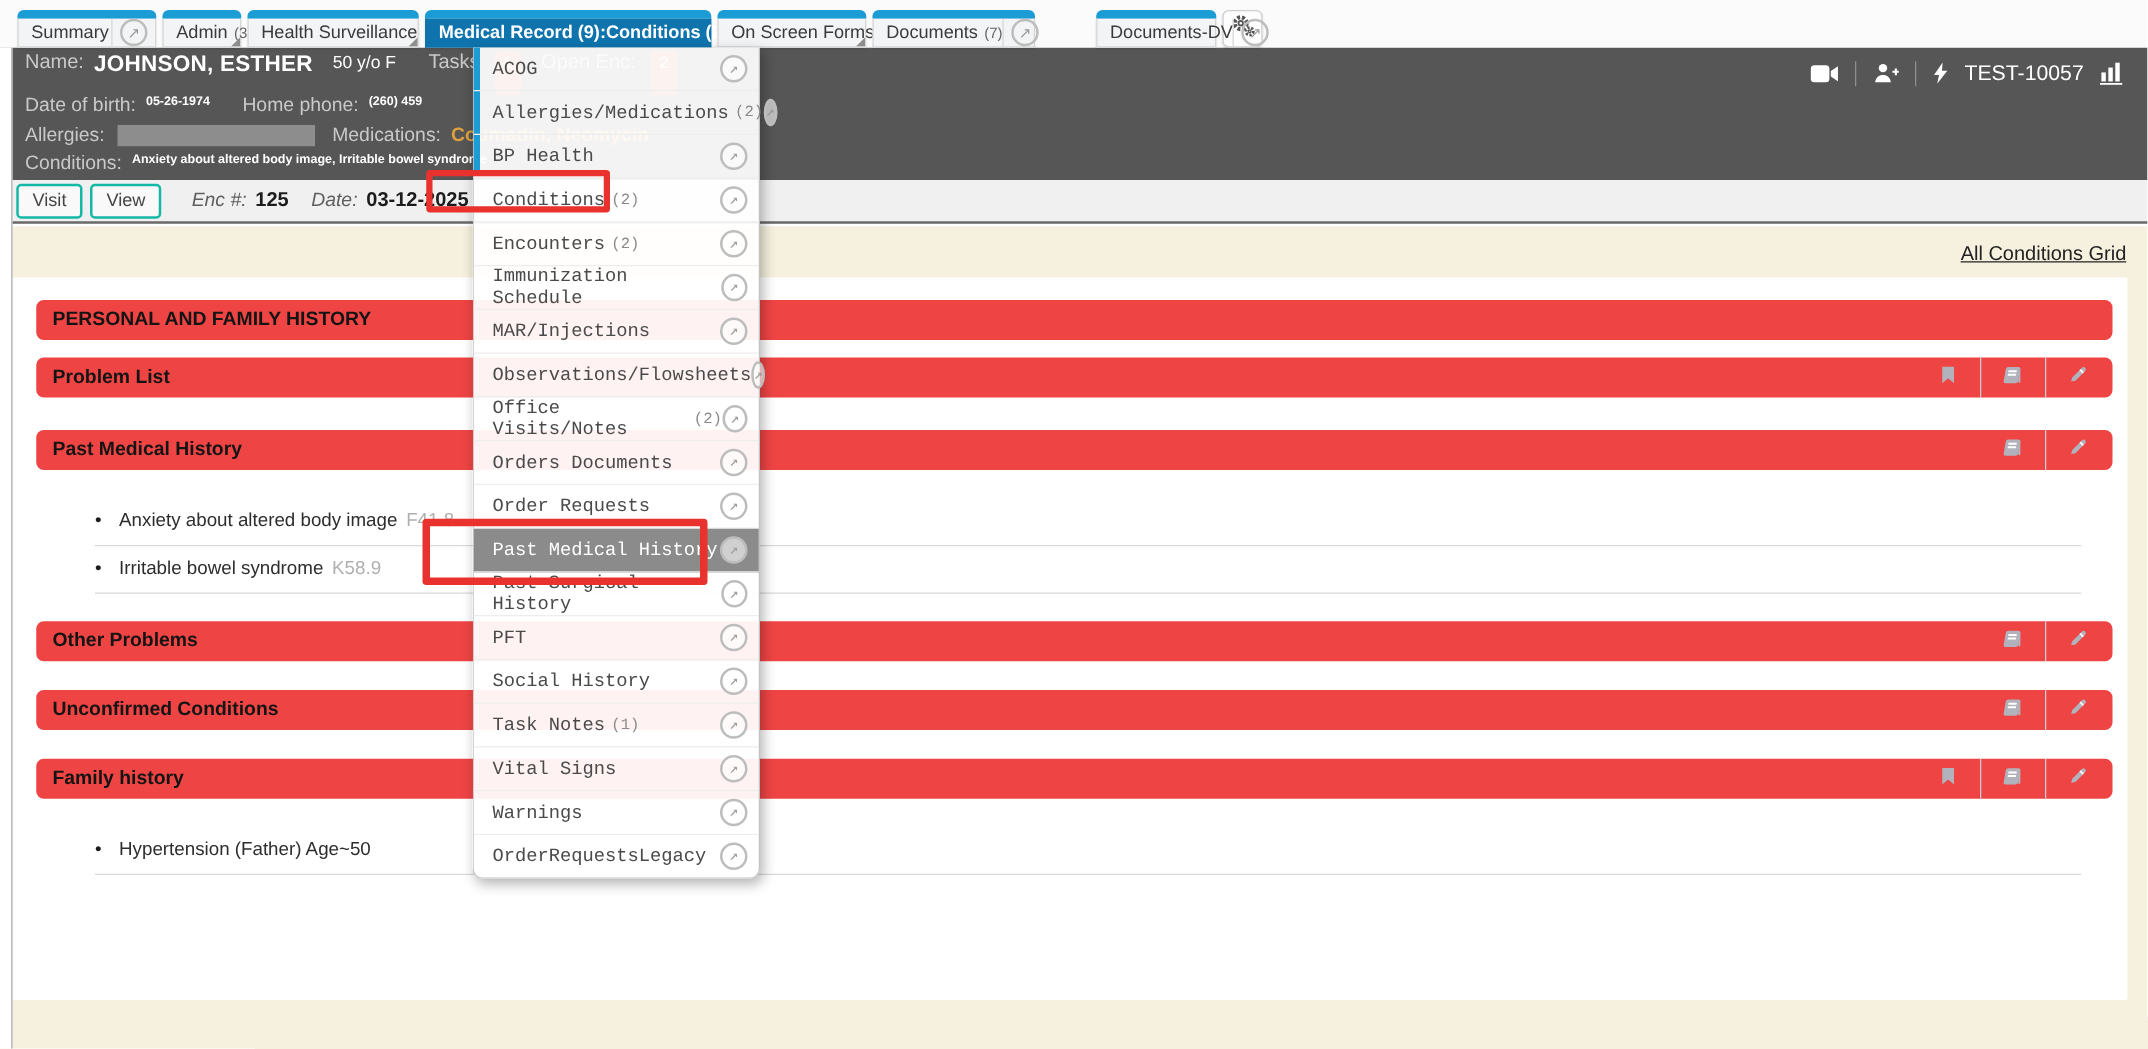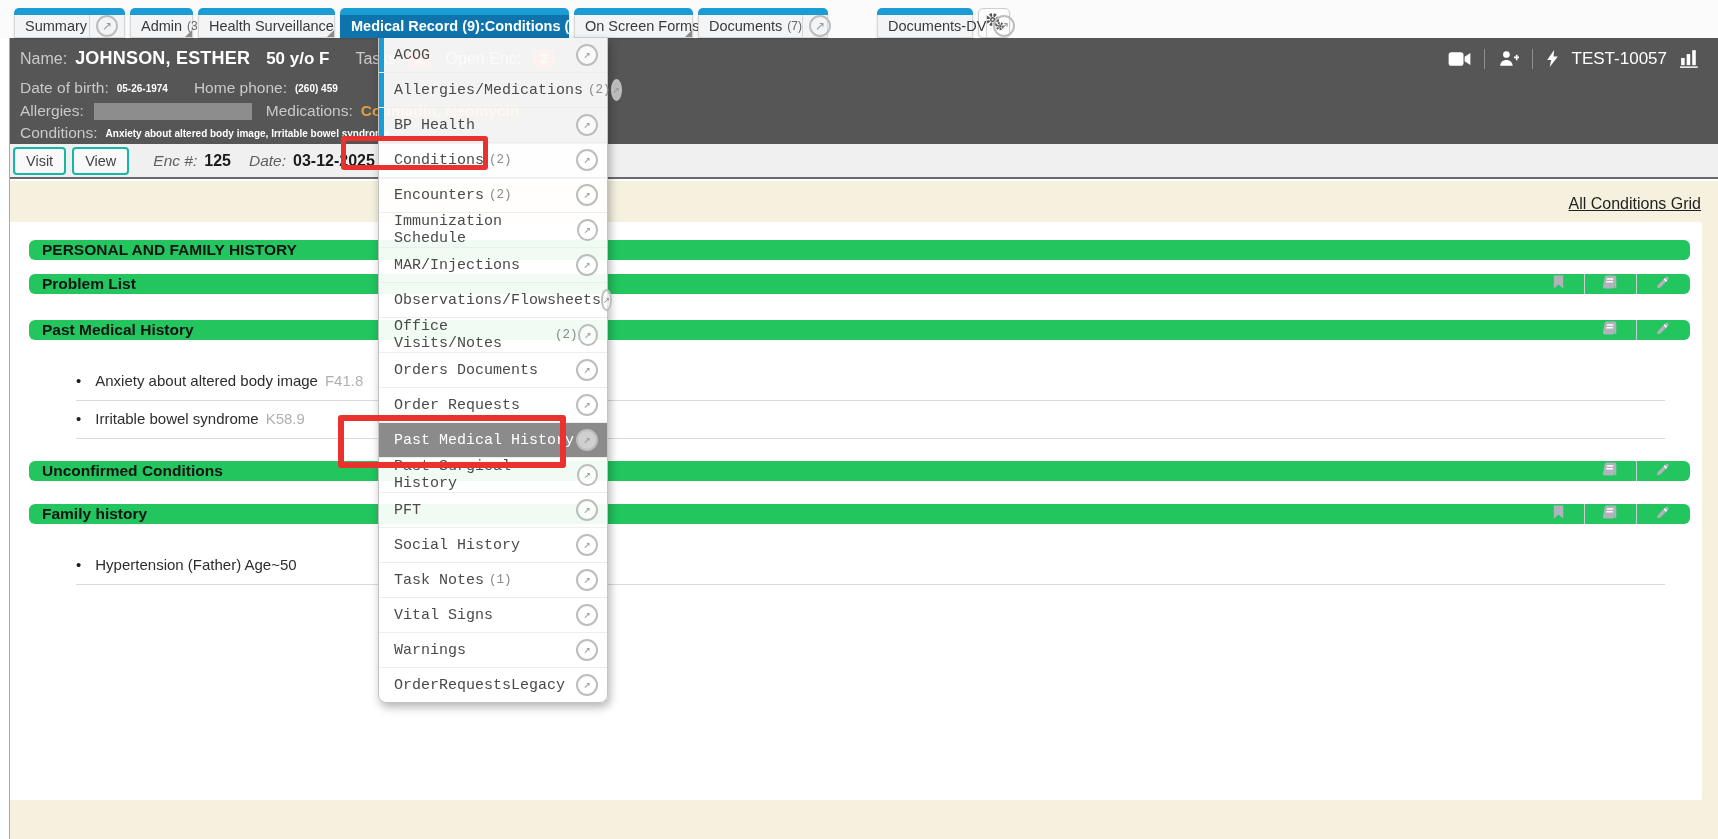--- a/index.html
+++ b/index.html
@@ -30,28 +30,28 @@
     color:#9a9a9a; font-size:12px; line-height:18px; text-align:center; display:inline-block; }
   .tab .corner { position:absolute; right:1px; bottom:1px; width:0; height:0;
     border-left:7px solid transparent; border-bottom:7px solid #8d8d8d; }
   .gear-btn { margin-left:5px; width:32px; height:30px; border:1px solid #cfcfcf;
     border-radius:5px; background:#fdfdfd; display:flex; align-items:center;
     justify-content:center; cursor:pointer; box-shadow:0 1px 2px rgba(0,0,0,.1); }
 
   
   .banner { position:absolute; left:0; top:38px; width:1718px; height:106px;
     background:#565656; color:#fff; padding:3px 0 0 20px; z-index:1; }
-  .banner .row { display:flex; align-items:center; white-space:nowrap; }
+  .banner .row { display:flex; white-space:nowrap; }
   .r1 { height:35px; }
   .r2 { height:24px; } .r3 { height:22px; } .r4 { height:22px; }
   .blabel { color:#c9c9c9; font-size:15.5px; }
   .r1 .blabel { font-size:16px; }
   .bval { color:#fff; font-weight:bold; font-size:10px; margin-left:8px; }
   .pt-name { font-size:18px; font-weight:bold; margin-left:8px; letter-spacing:.2px; }
-  .pt-age { font-size:17px; font-weight:bold; margin-left:16px; }
+  .pt-age { font-size:14px; font-weight:normal; margin-left:16px; }
   .tasks-lab { margin-left:26px; }
   .badge { background:#cf5a33; color:#fff; font-size:13px; border-radius:3px;
     padding:1px 7px; margin-left:12px; }
   .openenc-lab { margin-left:16px; }
   .redact { width:158px; height:17px; background:#8d8d8d; margin-left:10px; }
   .meds-lab { margin-left:14px; }
   .meds-val { color:#dfa13f; font-weight:bold; font-size:15.5px; margin-left:8px; }
   .banner-right { margin-left:auto; display:flex; align-items:center; gap:13px;
     padding-right:18px; }
   .vsep { width:1px; height:20px; background:#8f8f8f; }
@@ -69,21 +69,21 @@
   .tval { color:#1c1c1c; font-weight:bold; font-size:16px; margin-left:7px; }
 
   
   .content { position:absolute; left:0; top:181px; width:1718px; height:658px;
     background:#f6f1de; z-index:1; }
   .grid-link { position:absolute; top:14px; right:17px; font-size:16px; color:#222;
     text-decoration:underline; cursor:pointer; }
   .panel { position:absolute; left:9px; top:41px; width:1693px; height:578px;
     background:#fff; border-radius:2px; padding:18px 12px 0 20px; overflow:hidden; }
 
-  .band { height:20px; background:#22c55e; border-radius:6px; display:flex;
+  .band { height:32px; background:#ef4444; border-radius:6px; display:flex;
     align-items:center; padding:0 2px 0 13px; }
   .band .btitle { font-size:15.5px; font-weight:bold; color:#141414; }
   .icon-cluster { margin-left:auto; display:flex; align-items:center; align-self:stretch; }
   .icon-cell { width:52px; align-self:stretch; display:flex; align-items:center;
     justify-content:center; cursor:pointer; }
   .icon-cell + .icon-cell { border-left:1px solid #cdcdd6; }
 
   .mb14 { margin-bottom:14px; } .mb26 { margin-bottom:26px; } .mb23 { margin-bottom:23px; }
   ul.cond-list { list-style:none; margin:16px 25px 22px 47px; }
   ul.cond-list li { display:flex; align-items:center; padding:9px 0 11px 0;
@@ -315,66 +315,87 @@
             <span>Anxiety about altered body image</span>
             <span class="code">F41.8</span>
           </li>
           <li>
             <span class="dot">•</span>
             <span>Irritable bowel syndrome</span>
             <span class="code">K58.9</span>
           </li>
         </ul>
         <div class="band mb23">
-          <span class="btitle">Unconfirmed Conditions</span>
+          <span class="btitle">Other Problems</span>
           <span class="icon-cluster">
             <span class="icon-cell">
               <span><svg viewBox="0 0 19 16" width="19" height="16">
                   <g transform="skewX(-10) translate(3.2,0)">
                     <rect x="1" y="1.5" width="11.5" height="13" rx="1.8" fill="#b2b2bc"></rect>
                     <rect x="3.4" y="4.2" width="6.6" height="1.5" fill="#fff"></rect>
                     <rect x="3.4" y="7" width="6.6" height="1.5" fill="#fff"></rect>
                   </g>
                   <rect x="13.6" y="2.2" width="1.7" height="12" rx="0.8" fill="#b2b2bc"></rect>
                 </svg></span>
             </span>
             <span class="icon-cell">
               <span><svg viewBox="0 0 16 16" width="15" height="15">
                   <path fill="#b2b2bc" d="M2 14l1-3.3L11.3 2.4a1.9 1.9 0 0 1 2.7 2.7L5.7 13.4 2 14z"></path>
                   <path fill="#fff" d="M10.2 3.5l2.7 2.7-1 1-2.7-2.7z"></path>
                 </svg></span>
             </span>
           </span>
         </div>
         <div class="band mb23">
-          <span class="btitle">Family history</span>
+          <span class="btitle">Unconfirmed Conditions</span>
           <span class="icon-cluster">
-            <span class="icon-cell">
-              <span><svg viewBox="0 0 16 16" width="15" height="16">
-                  <path fill="#b2b2bc" d="M3 1h10v14l-5-4.3L3 15z"></path>
-                </svg></span>
-            </span>
             <span class="icon-cell">
               <span><svg viewBox="0 0 19 16" width="19" height="16">
                   <g transform="skewX(-10) translate(3.2,0)">
                     <rect x="1" y="1.5" width="11.5" height="13" rx="1.8" fill="#b2b2bc"></rect>
                     <rect x="3.4" y="4.2" width="6.6" height="1.5" fill="#fff"></rect>
                     <rect x="3.4" y="7" width="6.6" height="1.5" fill="#fff"></rect>
                   </g>
                   <rect x="13.6" y="2.2" width="1.7" height="12" rx="0.8" fill="#b2b2bc"></rect>
                 </svg></span>
             </span>
             <span class="icon-cell">
               <span><svg viewBox="0 0 16 16" width="15" height="15">
                   <path fill="#b2b2bc" d="M2 14l1-3.3L11.3 2.4a1.9 1.9 0 0 1 2.7 2.7L5.7 13.4 2 14z"></path>
                   <path fill="#fff" d="M10.2 3.5l2.7 2.7-1 1-2.7-2.7z"></path>
                 </svg></span>
             </span>
           </span>
         </div>
+        <div class="band mb23">
+          <span class="btitle">Family history</span>
+          <span class="icon-cluster">
+            <span class="icon-cell">
+              <span><svg viewBox="0 0 16 16" width="15" height="16">
+                  <path fill="#b2b2bc" d="M3 1h10v14l-5-4.3L3 15z"></path>
+                </svg></span>
+            </span>
+            <span class="icon-cell">
+              <span><svg viewBox="0 0 19 16" width="19" height="16">
+                  <g transform="skewX(-10) translate(3.2,0)">
+                    <rect x="1" y="1.5" width="11.5" height="13" rx="1.8" fill="#b2b2bc"></rect>
+                    <rect x="3.4" y="4.2" width="6.6" height="1.5" fill="#fff"></rect>
+                    <rect x="3.4" y="7" width="6.6" height="1.5" fill="#fff"></rect>
+                  </g>
+                  <rect x="13.6" y="2.2" width="1.7" height="12" rx="0.8" fill="#b2b2bc"></rect>
+                </svg></span>
+            </span>
+            <span class="icon-cell">
+              <span><svg viewBox="0 0 16 16" width="15" height="15">
+                  <path fill="#b2b2bc" d="M2 14l1-3.3L11.3 2.4a1.9 1.9 0 0 1 2.7 2.7L5.7 13.4 2 14z"></path>
+                  <path fill="#fff" d="M10.2 3.5l2.7 2.7-1 1-2.7-2.7z"></path>
+                </svg></span>
+            </span>
+          </span>
+        </div>
         <ul class="cond-list">
           <li>
             <span class="dot">•</span>
             <span>Hypertension (Father) Age~50</span>
           </li>
         </ul>
       </div>
   </div>
 
   <div class="gutter"></div>

